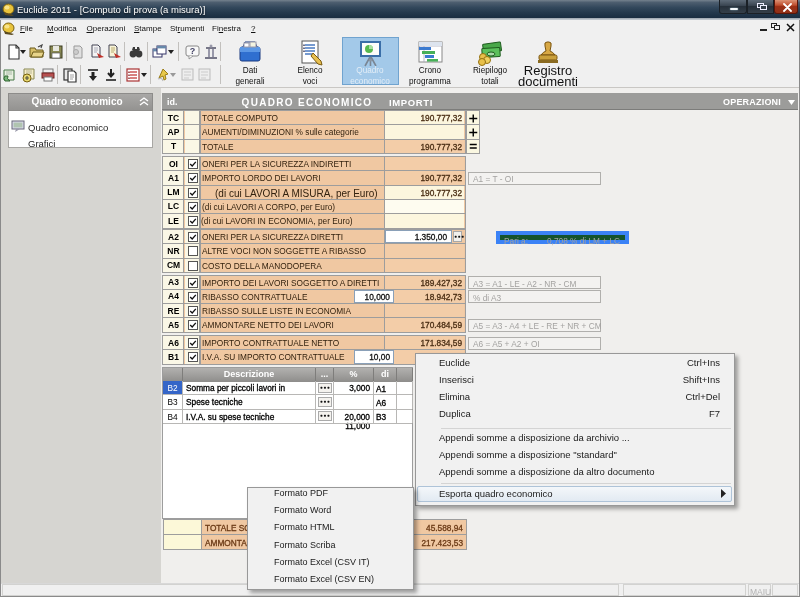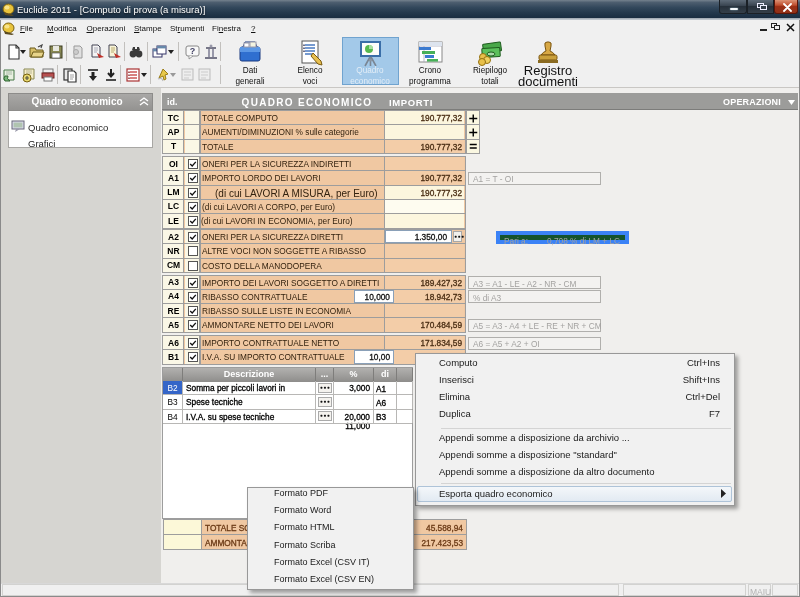--- a/index.html
+++ b/index.html
@@ -530,21 +530,21 @@
 <div class="abs" style="left:2px;top:584px;width:617px;height:12px;border:1px solid #d2d2d0;"></div>
 <div class="abs" style="left:623px;top:584px;width:123px;height:12px;border:1px solid #d2d2d0;"></div>
 <div class="abs" style="left:748px;top:584px;width:23px;height:12px;border:1px solid #d2d2d0;"></div>
 <div class="abs" style="left:772px;top:584px;width:26px;height:12px;border:1px solid #d2d2d0;"></div>
 <div class="abs" style="left:750px;top:586.5px;font-size:8.5px;color:#b2b2b2;">MAIU</div>
 <div class="abs" style="left:775px;top:586.5px;font-size:8.5px;color:#000;padding-left:32px;">NUM</div>
 <div class="abs" style="left:0;top:20px;width:1px;height:577px;background:#8a8a8a;"></div>
 <div class="abs" style="left:799px;top:20px;width:1px;height:577px;background:#8a8a8a;"></div>
 <div class="abs" style="left:0;top:596px;width:800px;height:1px;background:#8a8a8a;"></div>
 <div class="abs" style="left:415px;top:353px;width:320px;height:153px;background:#f1f1f1;border:1px solid #989898;box-shadow:3px 3px 4px rgba(0,0,0,0.35);z-index:50;"></div>
-<div class="abs" style="left:439px;top:356.5px;font-size:9.5px;color:#1a1a1a;z-index:51;white-space:nowrap;">Computo</div>
+<div class="abs" style="left:439px;top:356.5px;font-size:9.5px;color:#1a1a1a;z-index:51;white-space:nowrap;">Euclide</div>
 <div class="abs tr" style="left:620px;top:356.5px;width:100px;font-size:9.5px;color:#1a1a1a;z-index:51;">Ctrl+Ins</div>
 <div class="abs" style="left:439px;top:373.5px;font-size:9.5px;color:#1a1a1a;z-index:51;white-space:nowrap;">Inserisci</div>
 <div class="abs tr" style="left:620px;top:373.5px;width:100px;font-size:9.5px;color:#1a1a1a;z-index:51;">Shift+Ins</div>
 <div class="abs" style="left:439px;top:391.0px;font-size:9.5px;color:#1a1a1a;z-index:51;white-space:nowrap;">Elimina</div>
 <div class="abs tr" style="left:620px;top:391.0px;width:100px;font-size:9.5px;color:#1a1a1a;z-index:51;">Ctrl+Del</div>
 <div class="abs" style="left:439px;top:408.0px;font-size:9.5px;color:#1a1a1a;z-index:51;white-space:nowrap;">Duplica</div>
 <div class="abs tr" style="left:620px;top:408.0px;width:100px;font-size:9.5px;color:#1a1a1a;z-index:51;text-align:right;">F7</div>
 <div class="abs" style="left:439px;top:432.0px;font-size:9.5px;color:#1a1a1a;z-index:51;white-space:nowrap;">Appendi somme a disposizione da archivio ...</div>
 <div class="abs" style="left:439px;top:449.0px;font-size:9.5px;color:#1a1a1a;z-index:51;white-space:nowrap;">Appendi somme a disposizione "standard"</div>
 <div class="abs" style="left:439px;top:466.0px;font-size:9.5px;color:#1a1a1a;z-index:51;white-space:nowrap;">Appendi somme a disposizione da altro documento</div>

